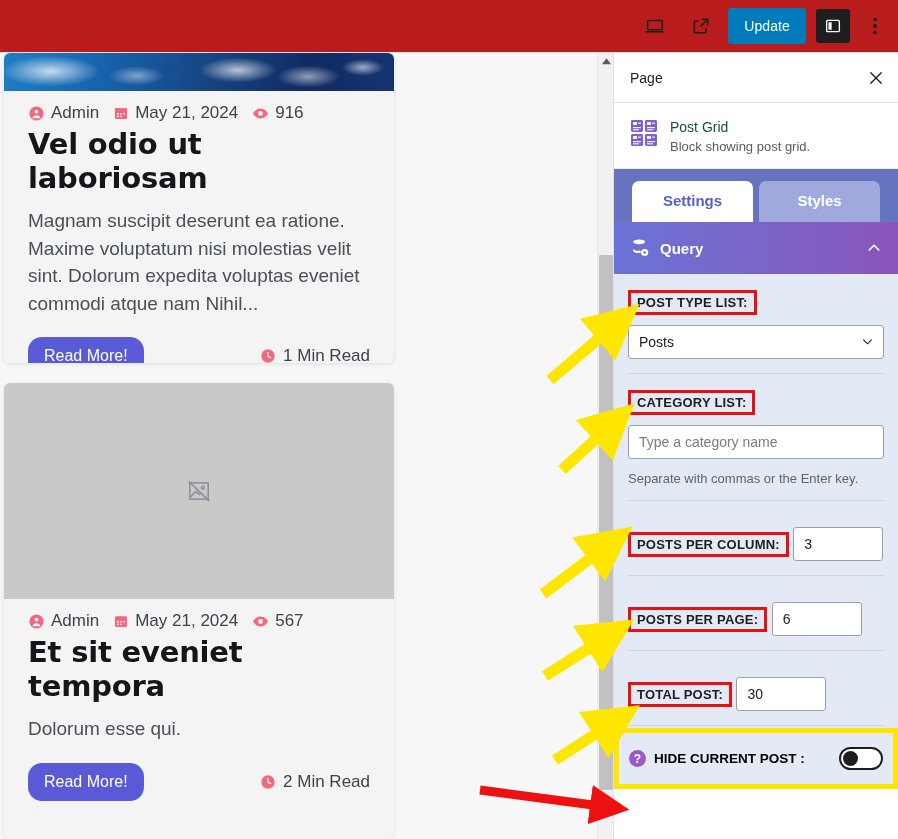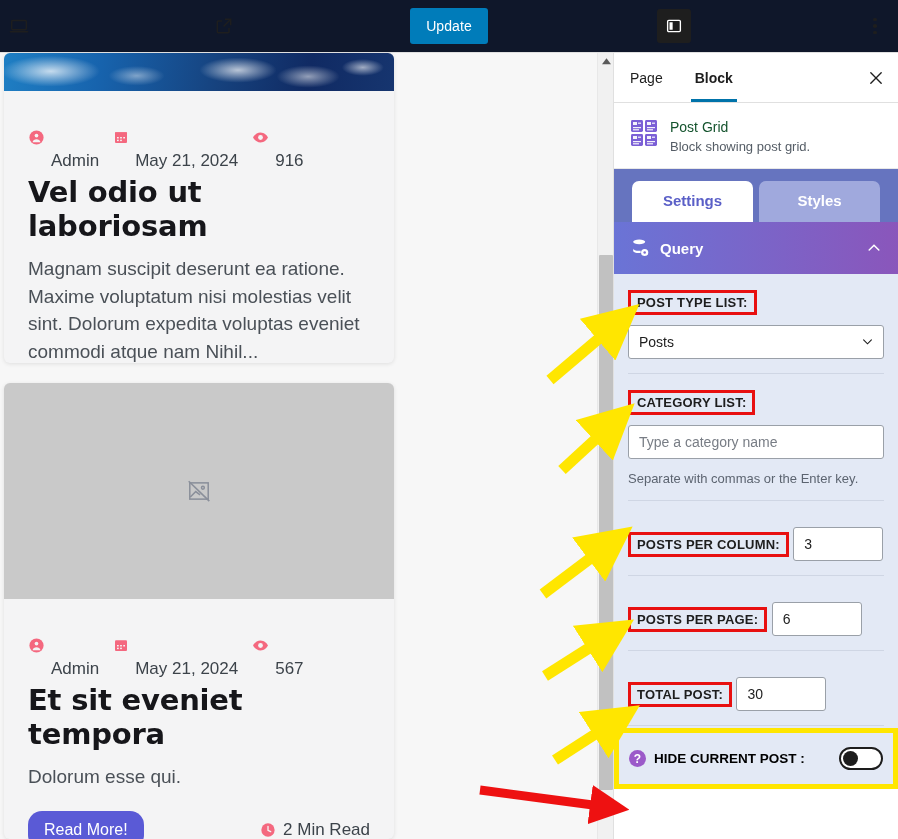--- a/index.html
+++ b/index.html
@@ -8,22 +8,22 @@
     width: 898px; height: 839px;
     overflow: hidden;
     font-family: "Liberation Sans", sans-serif;
     background: #fff;
   }
   #root { position: relative; width: 898px; height: 839px; background: #fff; }
 
   
   .topbar {
     position: absolute; left: 0; top: 0; width: 898px; height: 53px;
-    background: #0f172a; border-bottom: 1px solid #e0e0e0;
-    display: flex; align-items: center; justify-content: space-between;
+    background: #b91c1c; border-bottom: 1px solid #e0e0e0;
+    display: flex; align-items: center; justify-content: flex-end;
   }
   .tb-icon {
     width: 38px; height: 38px; margin-right: 8px;
     display: flex; align-items: center; justify-content: center;
     color: #1e1e1e; cursor: pointer; border-radius: 3px;
   }
   .tb-update {
     height: 36px; padding: 0 16px; background: #007cba; color: #fff;
     border: none; border-radius: 3px; font-size: 14px; font-weight: 500;
     cursor: pointer; margin-right: 10px; letter-spacing: .1px;
@@ -66,21 +66,21 @@
       linear-gradient(100deg, #1f7fc4 0%, #1763ad 25%, #16427e 55%, #102a63 78%, #16356f 100%);
   }
   .card-img-placeholder {
     width: 100%; height: 216px; background: #c9c9c9;
     display: flex; align-items: center; justify-content: center;
   }
 
   .card-body { padding: 12px 24px 22px 24px; }
   .meta { display: flex; align-items: center; gap: 6px; font-size: 17px; color: #3c434a; margin-bottom: 4px;}
   .meta .mi { color: #f4687f; display: inline-flex; align-items: center; }
-  .meta .mtxt { color: #3c434a; margin-right: 8px; margin-top: 48px; }
+  .meta .mtxt { color: #3c434a; margin-right: 8px; }
   .post-title {
     font-family: "DejaVu Sans", sans-serif;
     font-size: 29px; font-weight: 700; color: #16161a;
     margin: 4px 0 12px 0; letter-spacing: -0.2px;
   }
   .excerpt { font-size: 19px; line-height: 1.45; color: #4a5057; margin: 0 0 20px 0; }
   .card-foot { display: flex; align-items: center; justify-content: space-between; }
   .readmore {
     background: #5a5ad6; color: #fff; border: none; border-radius: 14px;
     padding: 10px 16px; font-size: 16px; cursor: pointer;
@@ -338,21 +338,20 @@
           <polygon points="5,0 10,6.5 0,6.5" fill="#5a5a5a"></polygon>
         </svg>
     </div>
     <div class="sb-thumb"></div>
   </div>
 
   <div class="sidebar">
 
     <div class="sb-tabs">
       <div class="sb-tab">Page</div>
-      <div class="sb-tab active">Block</div>
       <div class="sb-close">
         <svg width="16" height="16" viewBox="0 0 20 20" stroke="#1e1e1e" stroke-width="1.7" stroke-linecap="round">
           <line x1="3.5" y1="3.5" x2="16.5" y2="16.5"></line>
           <line x1="16.5" y1="3.5" x2="3.5" y2="16.5"></line>
         </svg>
       </div>
     </div>
 
     <div class="sb-blockinfo">
       <div class="bi-icon">

